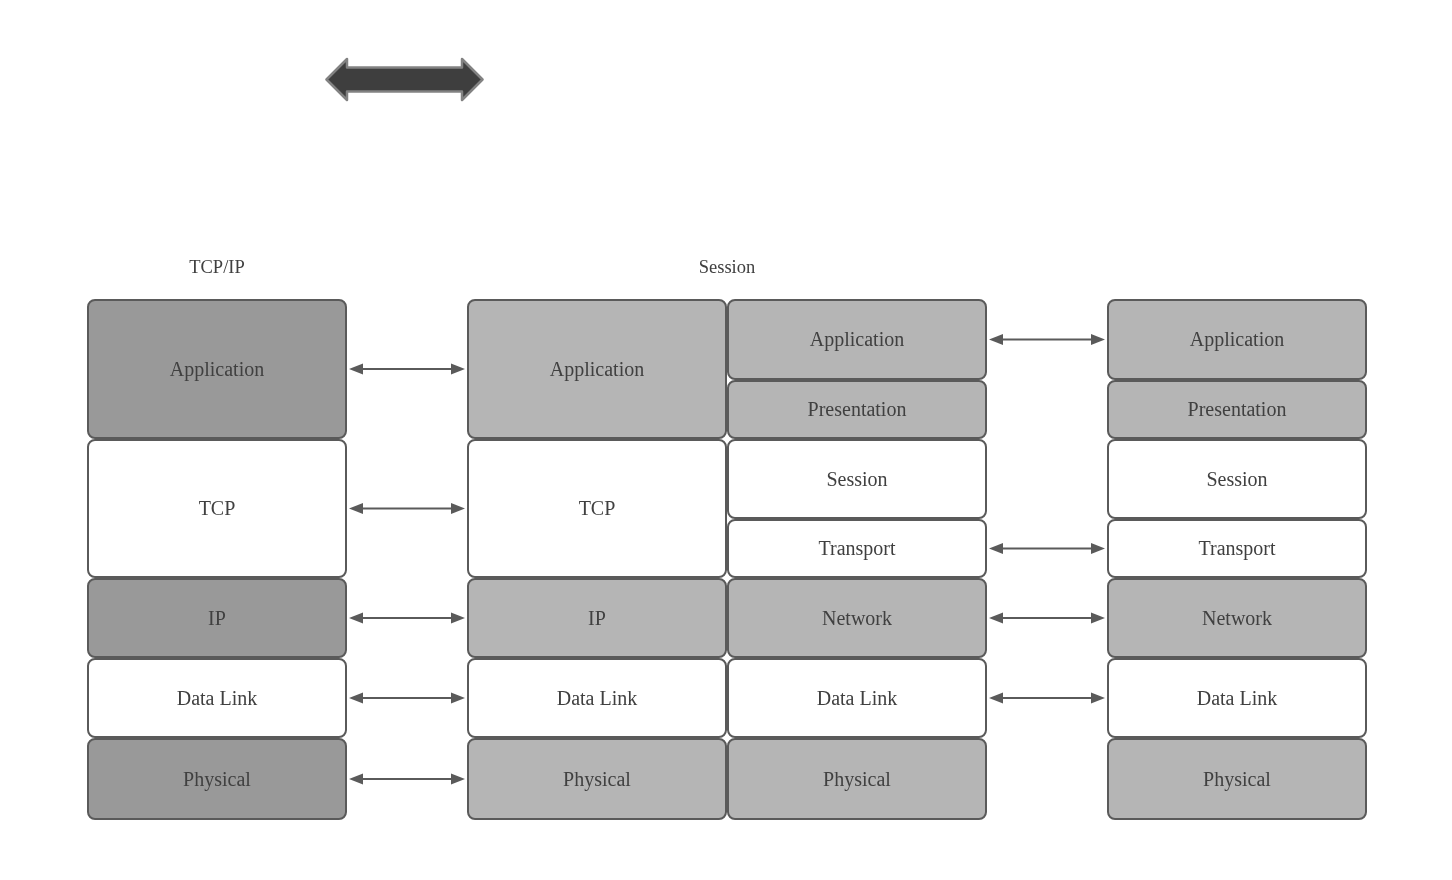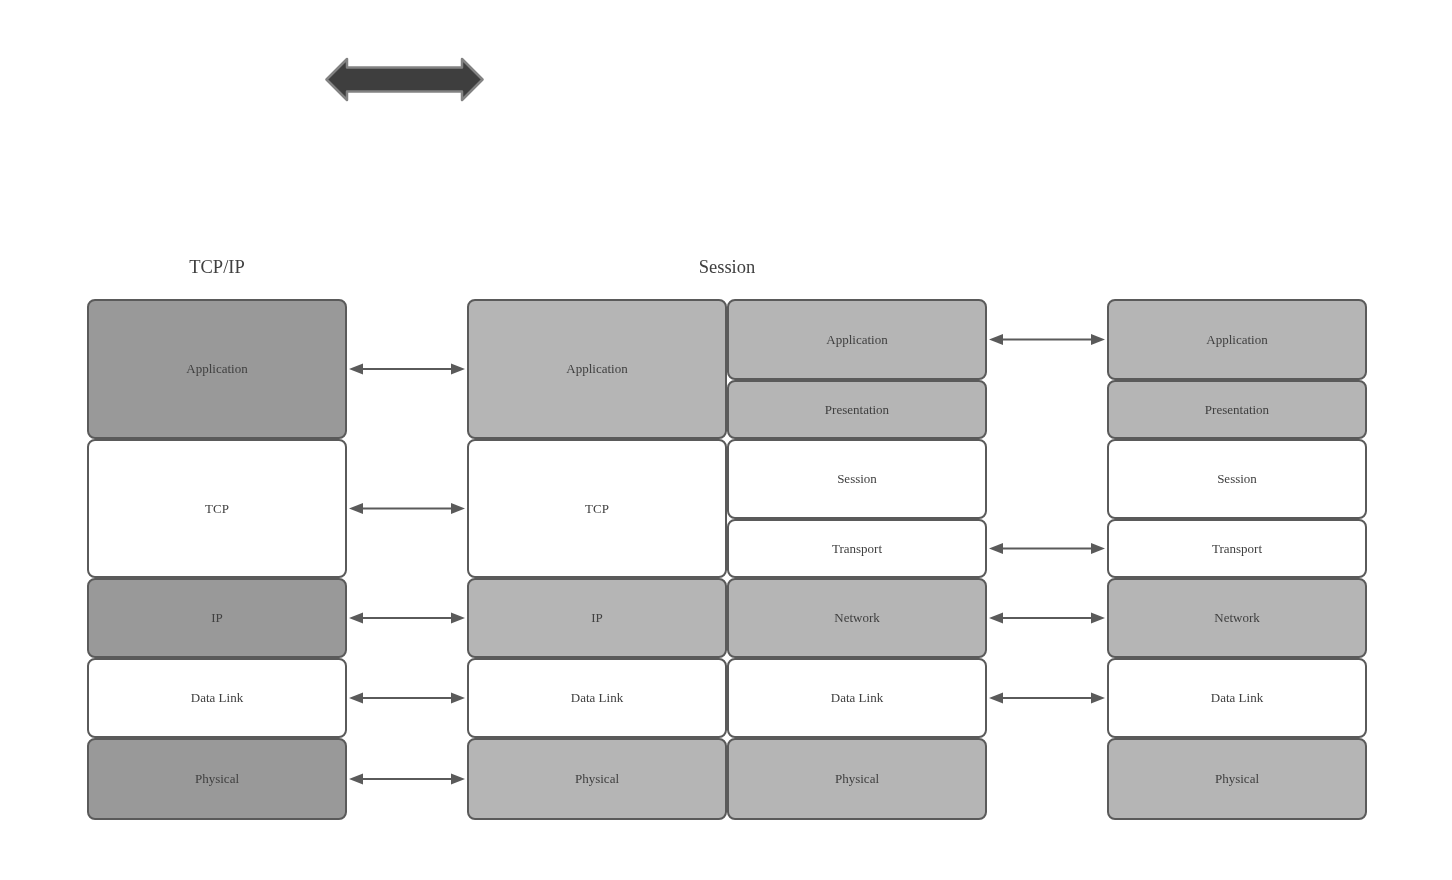--- a/index.html
+++ b/index.html
@@ -31,21 +31,21 @@
   .header-osi     { left: 1107px; width: 260px; }
 
   .layer-box {
     position: absolute;
     box-sizing: border-box;
     border: 2.5px solid var(--border-col);
     border-radius: 8px;
     display: flex;
     align-items: center;
     justify-content: center;
-    font-size: 13px;
+    font-size: 20px;
     color: var(--text-col);
   }
   .shade-dark  { background: var(--dark-fill); }
   .shade-light { background: var(--light-fill); }
   .shade-white { background: var(--white-fill); }
 
   #connectors {
     position: absolute;
     left: 0; top: 0;
     width: 1452px;

